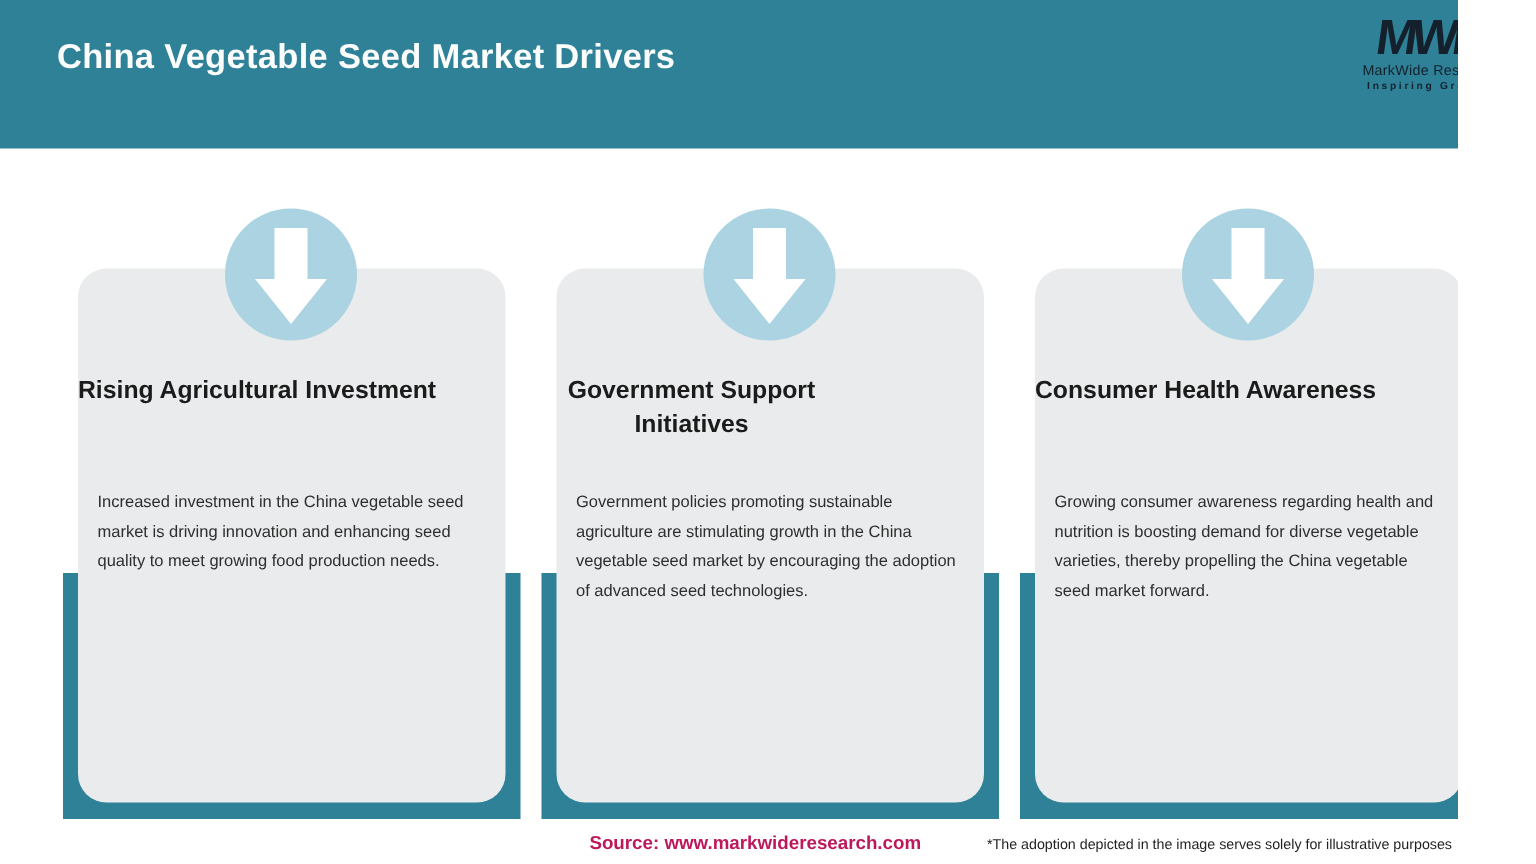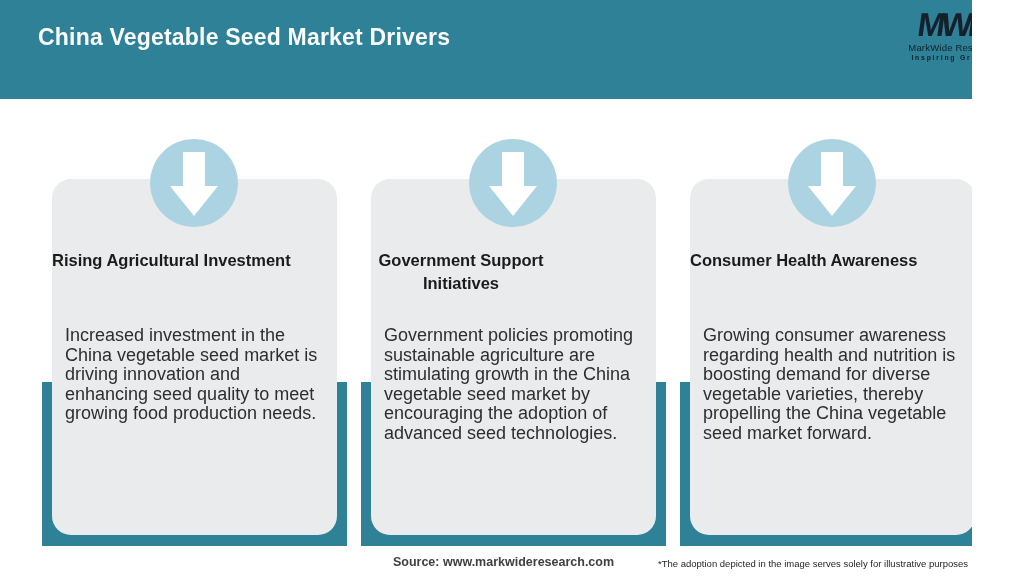--- a/index.html
+++ b/index.html
@@ -81,30 +81,30 @@
     position:absolute;top:70px;left:0;width:100%;
     display:flex;
     font-size:16.5px;font-weight:bold;line-height:23px;
     color:var(--title-dark);
     text-align:center;
   }
   .card-title span{display:inline-block;max-width:258px;}
   .card.c2 .card-title span{max-width:180px;}
   .card-desc{
     position:absolute;top:147px;left:13px;width:262px;
-    font-size:18px;line-height:19.5px;
+    font-size:11px;line-height:19.5px;
     color:var(--body-dark);
     text-align:left;
   }
   
   .source{
     position:absolute;left:0;top:555px;width:1007px;
     text-align:center;
     font-size:12.5px;font-weight:bold;
-    color:#404040;
+    color:#be185d;
   }
   .disclaimer{
     position:absolute;right:4px;top:558px;
     font-size:9.5px;
     color:#1F1F1F;
   }
 </style>
 </head>
 <body>
 

